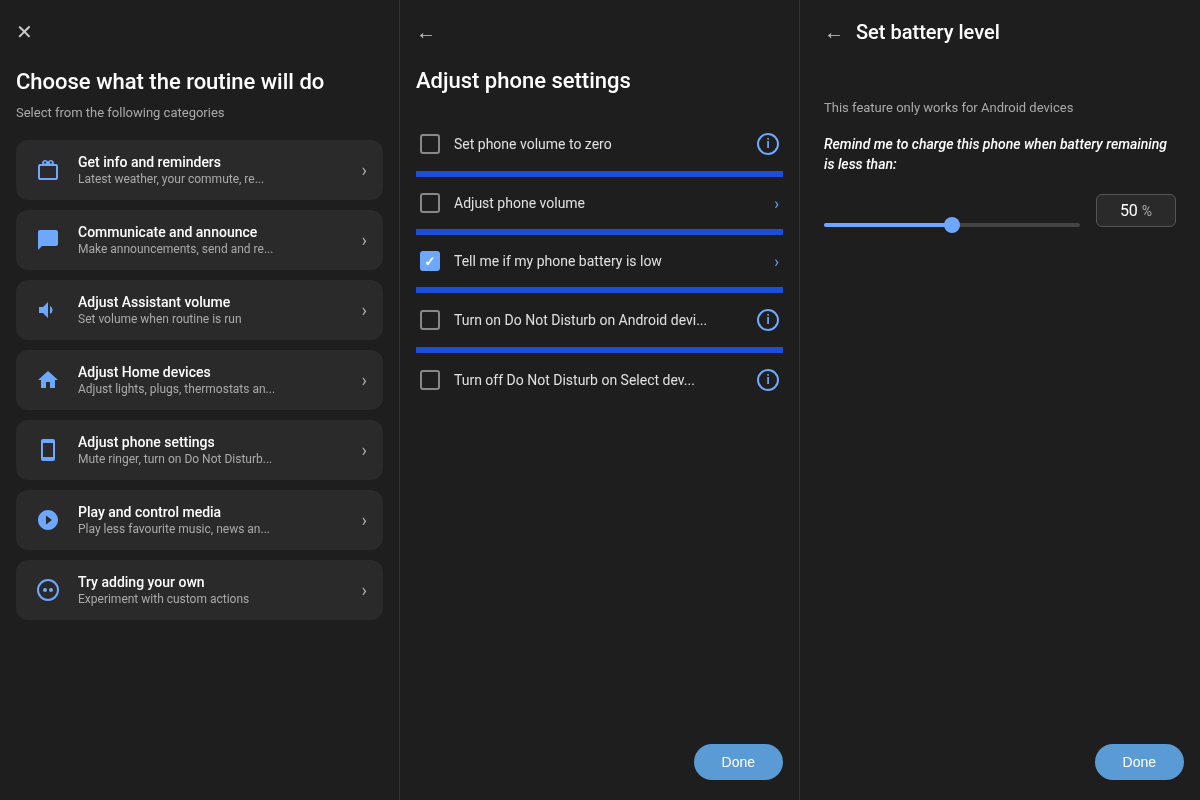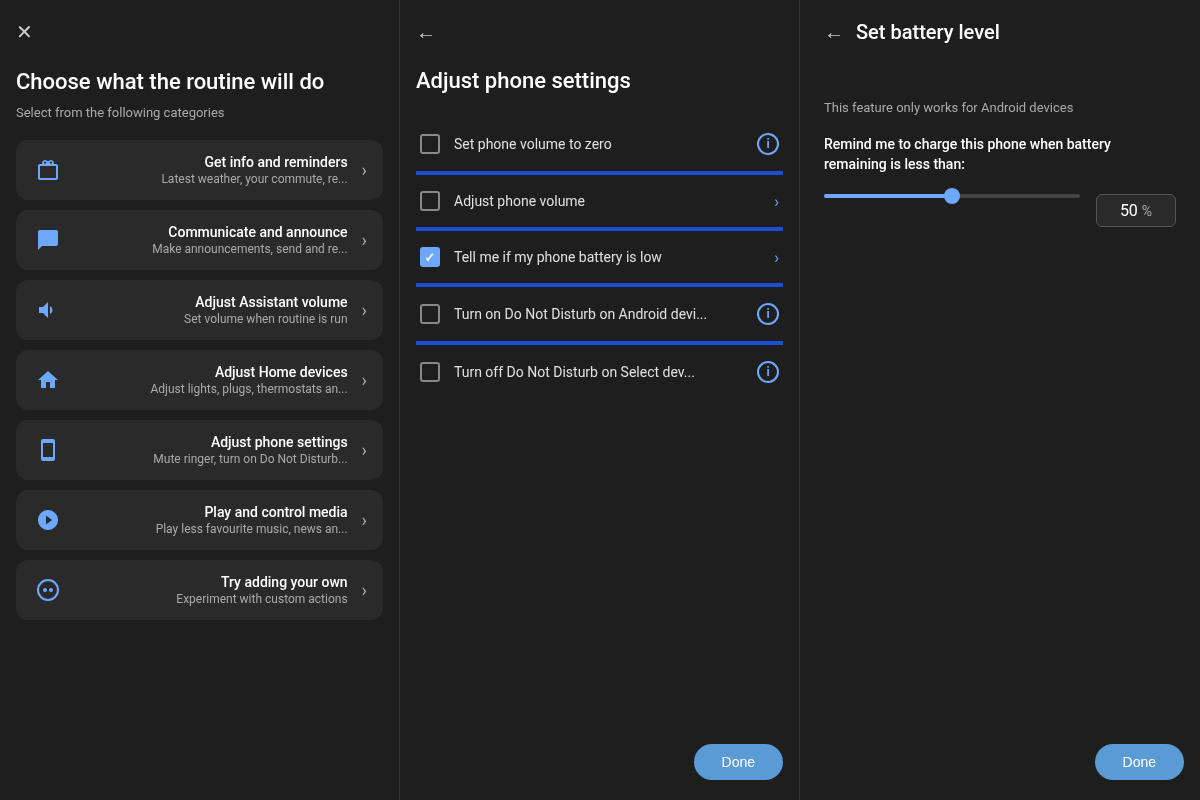--- a/index.html
+++ b/index.html
@@ -103,21 +103,20 @@
     }
 
     .category-icon svg {
       width: 24px;
       height: 24px;
       fill: #6ea8fe;
     }
 
     .category-text {
       flex: 1;
-      text-align: right;
     }
 
     .category-title {
       font-size: 14px;
       font-weight: 500;
       color: #fff;
       margin-bottom: 2px;
     }
 
     .category-subtitle {
@@ -140,21 +139,21 @@
 
     .settings-list {
       display: flex;
       flex-direction: column;
     }
 
     .settings-item {
       display: flex;
       align-items: center;
       padding: 16px 4px;
-      border-bottom: 4px solid #1d4ed8;
+      border-bottom: 6px solid #1d4ed8;
       cursor: pointer;
       gap: 14px;
     }
 
     .settings-item:last-child {
       border-bottom: none;
     }
 
     .checkbox {
       width: 20px;
@@ -236,25 +235,26 @@
       margin-bottom: 20px;
       margin-top: 36px;
     }
 
     .right-charge-label {
       font-size: 14px;
       font-weight: 500;
       color: #fff;
       margin-bottom: 20px;
       line-height: 1.4;
+      font-style: italic;
     }
 
     .slider-row {
       display: flex;
-      align-items: flex-start;
+      align-items: flex-end;
       gap: 16px;
       margin-bottom: 20px;
     }
 
     .slider-track {
       flex: 1;
       height: 4px;
       background: #444;
       border-radius: 2px;
       position: relative;

